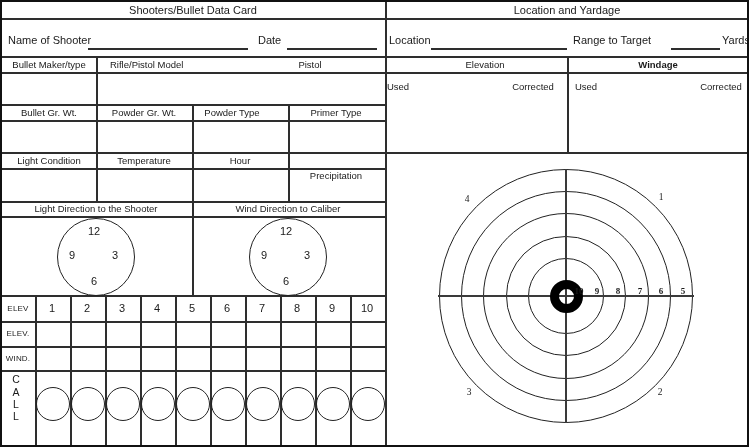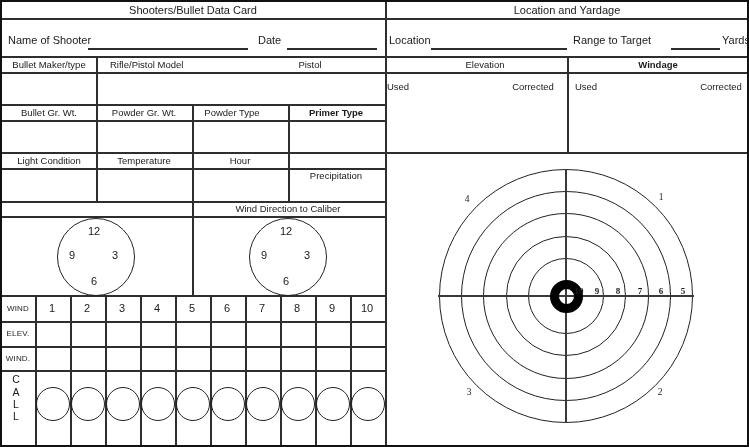--- a/index.html
+++ b/index.html
@@ -68,50 +68,51 @@
 
   <span class="c f95" style="left:47px;top:62px;text-align:center;">Bullet Maker/type</span>
   <span class="l f95" style="left:108px;top:62px;">Rifle/Pistol Model</span>
   <span class="c f95" style="left:308px;top:62px;">Pistol</span>
   <div class="fill" style="left:0;top:70px;width:94px;height:32px;"></div>
   <div class="fill" style="left:96px;top:70px;width:287px;height:32px;"></div>
 
   <span class="c f95" style="left:47px;top:110px;">Bullet Gr. Wt.</span>
   <span class="c f95" style="left:142px;top:110px;">Powder Gr. Wt.</span>
   <span class="c f95" style="left:230px;top:110px;">Powder Type</span>
-  <span class="c f95" style="left:334px;top:110px;font-weight:bold;">Primer Type</span>
+  <span class="c f95" style="left:334px;top:110px;">Primer Type</span>
   <div class="fill" style="left:0;top:118px;width:94px;height:32px;"></div>
   <div class="fill" style="left:96px;top:118px;width:94px;height:32px;"></div>
   <div class="fill" style="left:192px;top:118px;width:94px;height:32px;"></div>
   <div class="fill" style="left:288px;top:118px;width:95px;height:32px;"></div>
 
   <span class="c f95" style="left:47px;top:158px;">Light Condition</span>
   <span class="c f95" style="left:142px;top:158px;">Temperature</span>
   <span class="c f95" style="left:238px;top:158px;">Hour</span>
   <span class="c f95" style="left:334px;top:158px;margin-top:15px;">Precipitation</span>
   <div class="fill" style="left:0;top:166px;width:94px;height:33px;"></div>
   <div class="fill" style="left:96px;top:166px;width:94px;height:33px;"></div>
   <div class="fill" style="left:192px;top:166px;width:94px;height:33px;"></div>
   <div class="fill" style="left:288px;top:166px;width:95px;height:33px;"></div>
 
+  <span class="c f95" style="left:94px;top:206px;">Light Direction to the Shooter</span>
   <span class="c f95" style="left:286px;top:206px;">Wind Direction to Caliber</span>
 
   <div class="ring" style="left:55px;top:216px;width:78px;height:78px;"></div>
   <span class="c f11" style="left:92px;top:229px;">12</span>
   <span class="c f11" style="left:113px;top:253px;">3</span>
   <span class="c f11" style="left:92px;top:279px;">6</span>
   <span class="c f11" style="left:70px;top:253px;">9</span>
 
   <div class="ring" style="left:247px;top:216px;width:78px;height:78px;"></div>
   <span class="c f11" style="left:284px;top:229px;">12</span>
   <span class="c f11" style="left:305px;top:253px;">3</span>
   <span class="c f11" style="left:284px;top:279px;">6</span>
   <span class="c f11" style="left:262px;top:253px;">9</span>
 
-  <span class="c f8" style="left:16px;top:306px;">WIND</span>
+  <span class="c f8" style="left:16px;top:306px;">ELEV</span>
   <span class="c f11" style="left:50px;top:306px;">1</span>
   <span class="c f11" style="left:85px;top:306px;">2</span>
   <span class="c f11" style="left:120px;top:306px;">3</span>
   <span class="c f11" style="left:155px;top:306px;">4</span>
   <span class="c f11" style="left:190px;top:306px;">5</span>
   <span class="c f11" style="left:225px;top:306px;">6</span>
   <span class="c f11" style="left:260px;top:306px;">7</span>
   <span class="c f11" style="left:295px;top:306px;">8</span>
   <span class="c f11" style="left:330px;top:306px;">9</span>
   <span class="c f11" style="left:365px;top:306px;">10</span>

